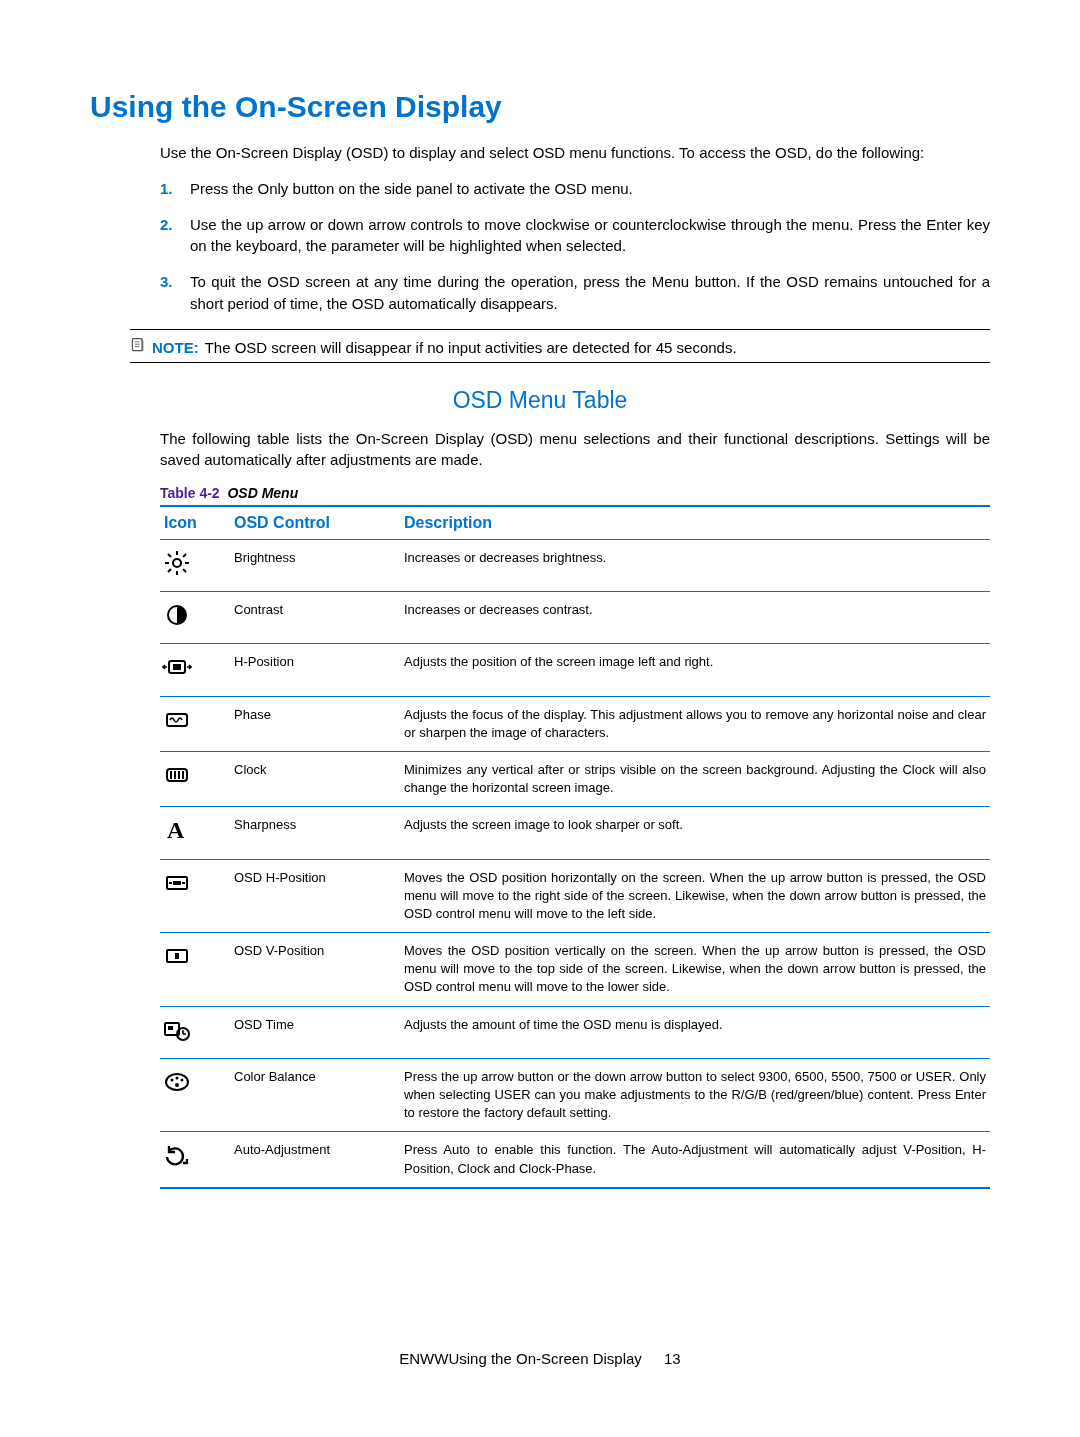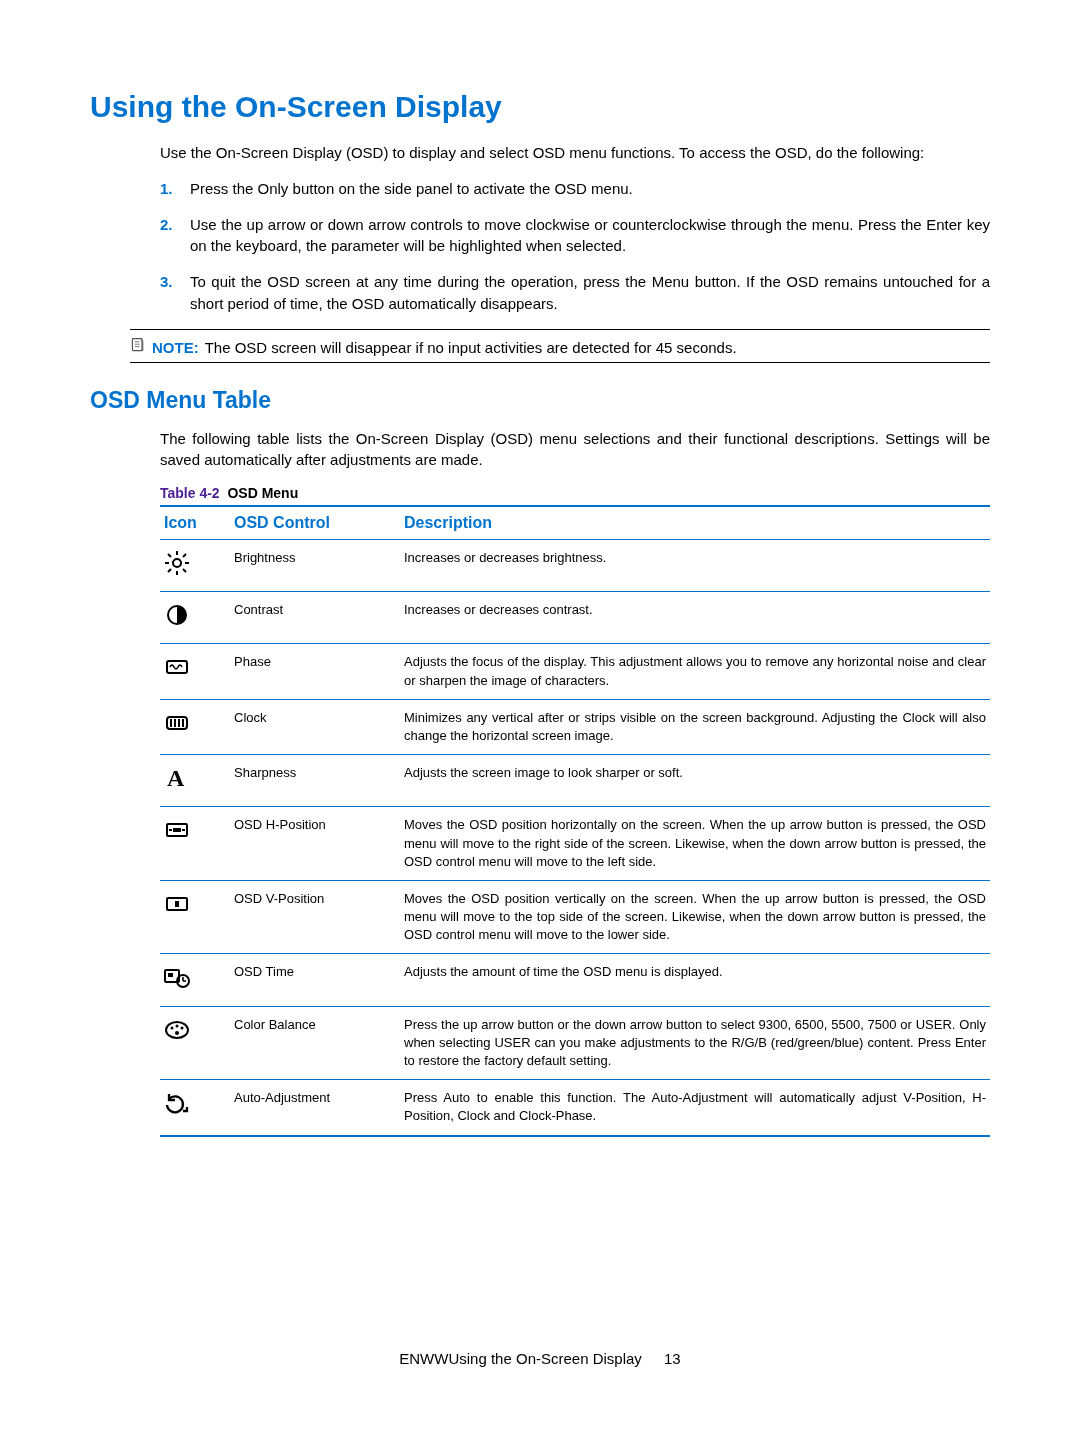--- a/index.html
+++ b/index.html
@@ -52,30 +52,31 @@
     font-size: 15px;
     display: flex;
     align-items: flex-end;
     margin-bottom: 24px;
   }
   .note-icon { width: 22px; flex-shrink: 0; margin-top:1px;}
   .note-label { color: #0073cf; font-weight: bold; margin-right: 6px; }
   h2 {
     color: #0073cf;
     font-size: 23px;
-    font-weight: bold;
+    font-weight: normal;
     margin-bottom: 14px;
+    text-align: center;
   }
   .table-caption {
     margin-left: 70px;
     font-size: 14px;
     margin-bottom: 4px;
   }
   .table-caption .tc-prefix { color: #4c1d95; font-weight: bold; }
-  .table-caption .tc-name { font-weight: bold; }
+  .table-caption .tc-name { font-weight: bold; font-style: italic; }
   table.osd {
     margin-left: 70px;
     width: calc(100% - 70px);
     border-collapse: collapse;
     font-size: 13px;
   }
   table.osd thead th {
     text-align: left;
     color: #0073cf;
     font-weight: bold;
@@ -169,20 +170,27 @@
       </tr>
       <tr>
         <td class="icon-cell"><svg class="osd-icon" viewBox="0 0 28 28">
             <use href="#contrast-icon"></use>
           </svg></td>
         <td class="ctrl-cell">Contrast</td>
         <td>Increases or decreases contrast.</td>
       </tr>
       <tr>
         <td class="icon-cell"><svg class="osd-icon" viewBox="0 0 28 28">
+            <use href="#h-position-icon"></use>
+          </svg></td>
+        <td class="ctrl-cell">H-Position</td>
+        <td>Adjusts the position of the screen image left and right.</td>
+      </tr>
+      <tr>
+        <td class="icon-cell"><svg class="osd-icon" viewBox="0 0 28 28">
             <use href="#phase-icon"></use>
           </svg></td>
         <td class="ctrl-cell">Phase</td>
         <td>Adjusts the focus of the display. This adjustment allows you to remove any horizontal noise and clear or sharpen the image of characters.</td>
       </tr>
       <tr>
         <td class="icon-cell"><svg class="osd-icon" viewBox="0 0 28 28">
             <use href="#clock-icon"></use>
           </svg></td>
         <td class="ctrl-cell">Clock</td>

